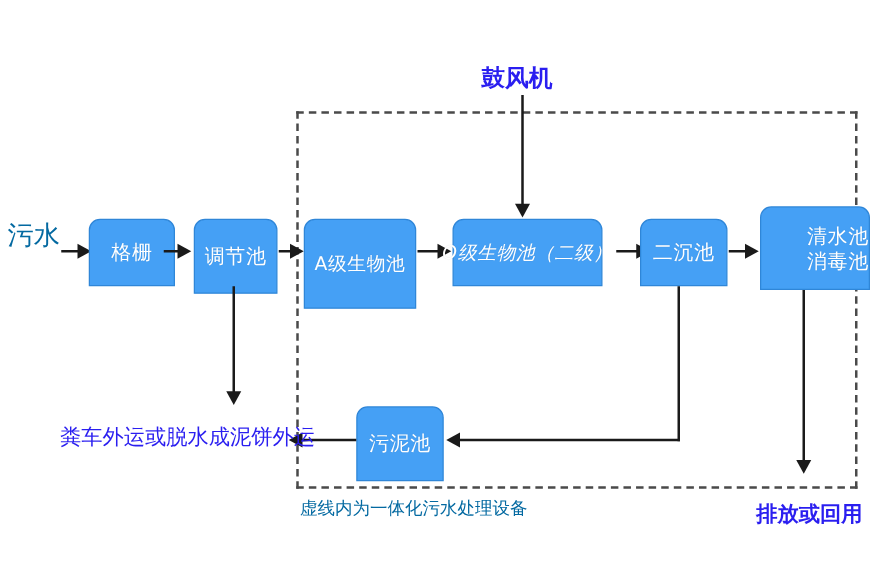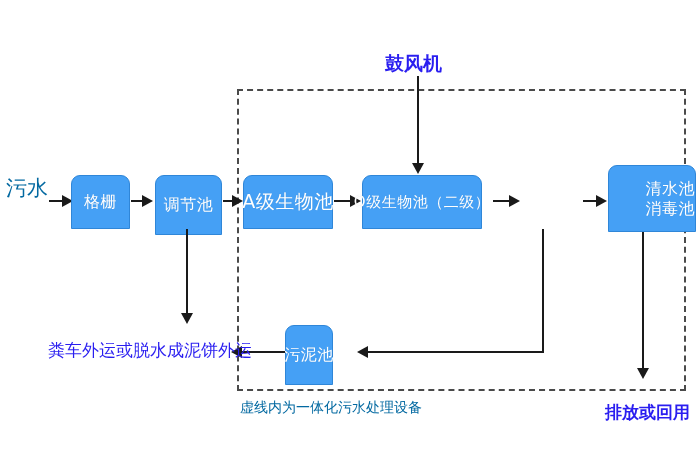--- a/index.html
+++ b/index.html
@@ -91,58 +91,61 @@
   <div class="label blue" style="left:385px; top:52px; font-size:19px; font-weight:bold;">鼓风机</div>
 
   <div class="vline" style="left:417px; top:76px; height:88px;"></div>
   <div class="arrow down" style="left:412px; top:163px;"></div>
 
   <div class="label black" style="left:6px; top:176px; font-size:21px;">污水</div>
 
   <div class="hline" style="left:49px; top:200px; width:15px;"></div>
   <div class="arrow right" style="left:62px; top:195px;"></div>
 
-  <div class="box" style="left:71px; top:175px; width:59px; height:54px; font-size:16px;">
+  <div class="box" style="left:71px; top:175px; width:69px; height:54px; font-size:16px;">
     <span>格栅</span>
   </div>
 
   <div class="hline" style="left:131px; top:200px; width:12px;"></div>
   <div class="arrow right" style="left:142px; top:195px;"></div>
 
   <div class="box" style="left:155px; top:175px; width:67px; height:60px; font-size:16px;">
     <span>调节池</span>
   </div>
 
   <div class="hline" style="left:223px; top:200px; width:11px;"></div>
   <div class="arrow right" style="left:232px; top:195px;"></div>
 
-  <div class="box" style="left:243px; top:175px; width:90px; height:54px; font-size:19px;">
+  <div class="box" style="left:243px; top:175px; width:90px; height:72px; font-size:15px;">
     <span>A级生物池</span>
   </div>
 
   <div class="hline" style="left:334px; top:200px; width:18px;"></div>
   <div class="arrow right" style="left:350px; top:195px;"></div>
 
-  <div class="box" style="left:362px; top:175px; width:120px; height:54px; font-size:15px;">
+  <div class="box" style="left:362px; top:175px; width:120px; height:54px; font-size:15px;font-style:italic;">
     <span>O级生物池（二级）</span>
   </div>
 
   <div class="hline" style="left:493px; top:200px; width:18px;"></div>
   <div class="arrow right" style="left:509px; top:195px;"></div>
 
+  <div class="box" style="left:512px; top:175px; width:70px; height:54px; font-size:16px;">
+    <span>二沉池</span>
+  </div>
 
   <div class="hline" style="left:583px; top:200px; width:15px;"></div>
   <div class="arrow right" style="left:596px; top:195px;"></div>
 
   <div class="box" style="left:608px; top:165px; width:88px; height:67px; font-size:16px;align-items:flex-end;">
     <span>清水池</span>
     <span>消毒池</span>
   </div>
 
-  <div class="box" style="left:285px; top:325px; width:48px; height:60px; font-size:16px;">
+  <div class="box" style="left:285px; top:325px; width:70px; height:60px; font-size:16px;">
     <span>污泥池</span>
   </div>
 
   <div class="vline" style="left:186px; top:229px; height:85px;"></div>
   <div class="arrow down" style="left:181px; top:313px;"></div>
 
   <div class="vline" style="left:542px; top:229px; height:124px;"></div>
   <div class="hline" style="left:367px; top:351px; width:177px;"></div>
   <div class="arrow left" style="left:357px; top:346px;"></div>
 

